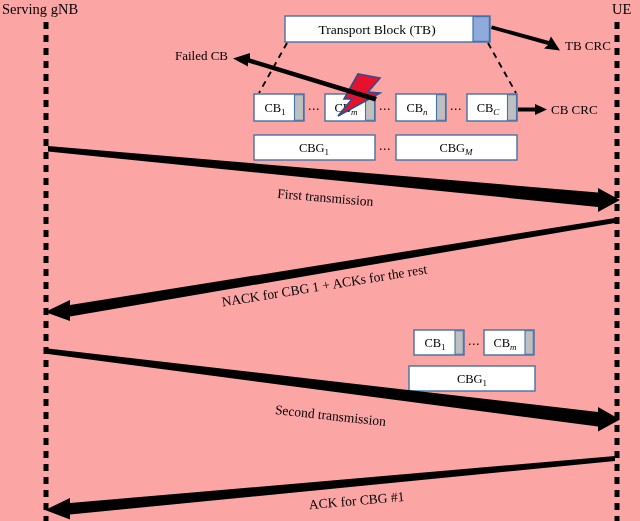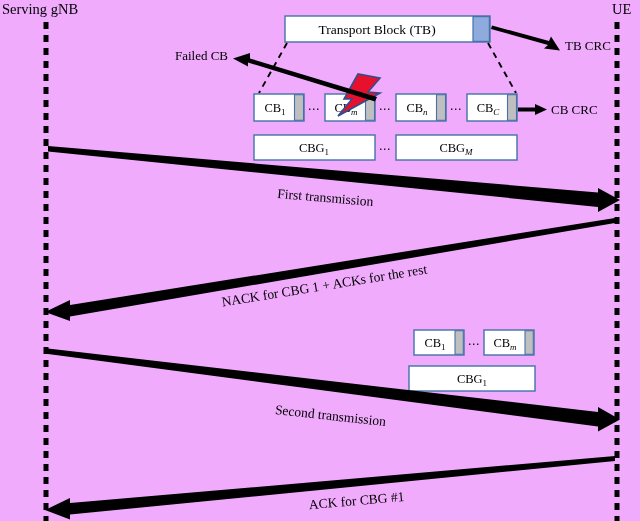--- a/index.html
+++ b/index.html
@@ -10,21 +10,21 @@
   body {
     width: 640px;
     height: 521px;
     overflow: hidden;
     font-family: "Liberation Serif", "DejaVu Serif", serif;
   }
   #diagram-root {
     position: relative;
     width: 640px;
     height: 521px;
-    background: #f0abfc;
+    background: #fca5a5;
   }
   svg.canvas {
     position: absolute;
     top: 0;
     left: 0;
     width: 640px;
     height: 521px;
   }
   .lbl {
     font-family: "Liberation Serif", "DejaVu Serif", serif;

